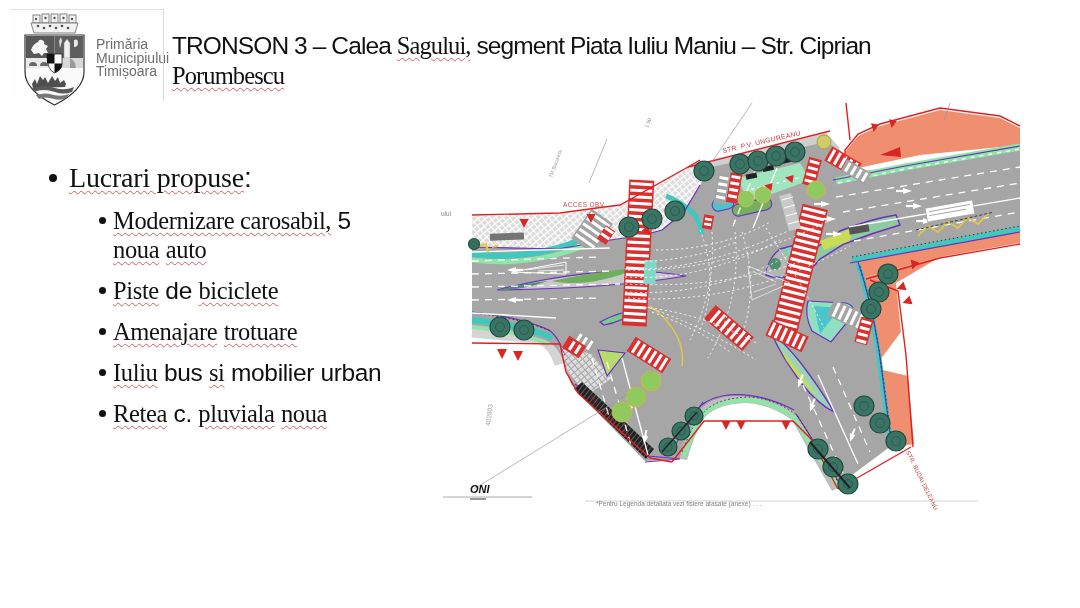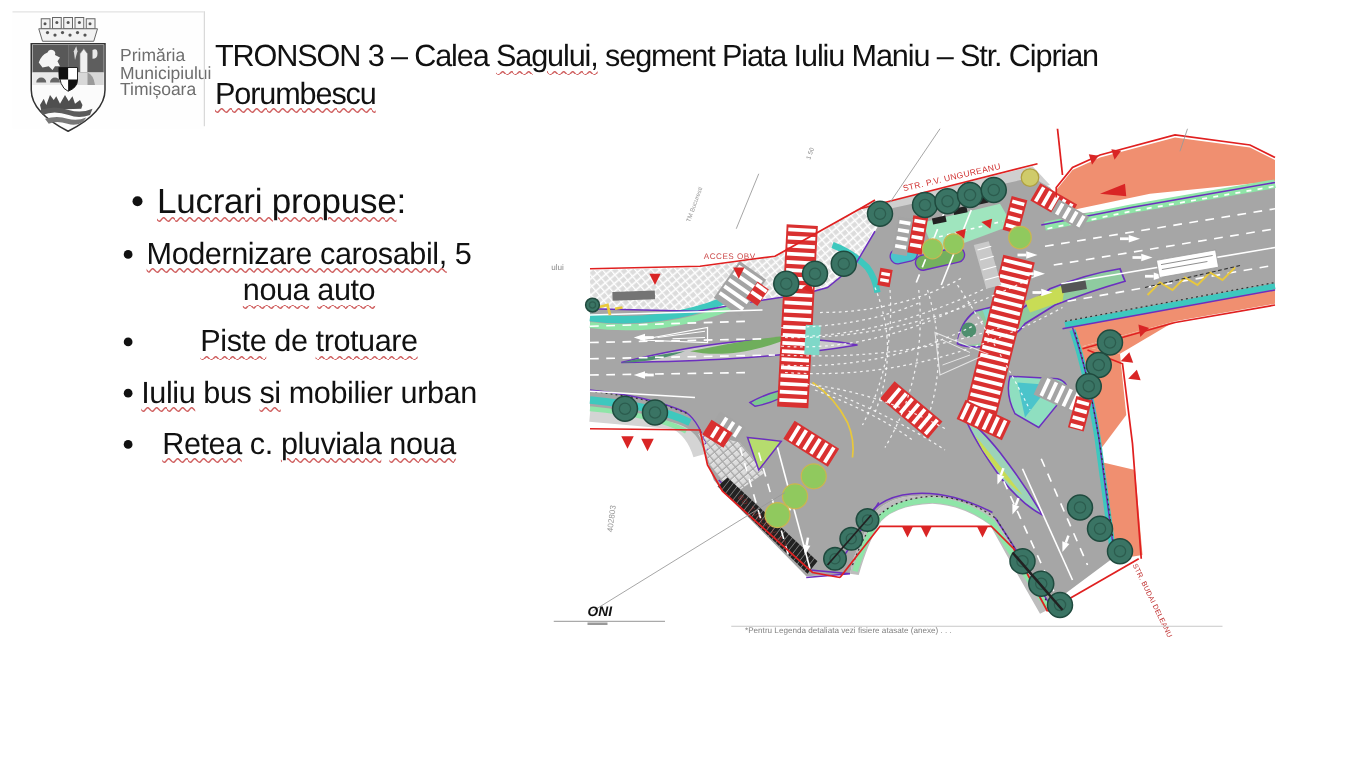--- a/index.html
+++ b/index.html
@@ -4,22 +4,22 @@
 <style>
   html,body{margin:0;padding:0;}
   body{width:1080px;height:608px;background:#fff;overflow:hidden;position:relative;
        font-family:"Liberation Sans",sans-serif;}
   .hdr-sep{position:absolute;left:163px;top:9px;width:1px;height:92px;background:#d9d9d9;}
   .logo-box{position:absolute;left:10px;top:9px;width:153px;height:93px;background:#fefefe;border-top:1px solid #e2e2e2;}
   .logo-txt{position:absolute;left:96px;top:38px;font-size:14px;line-height:13.5px;color:#6e6e6e;}
   .title{position:absolute;left:172px;top:31px;width:740px;font-size:24.5px;line-height:30px;
          color:#111;letter-spacing:-0.9px;}
   .wv{text-decoration-line:underline;text-decoration-style:wavy;text-decoration-color:#d06060;
-      text-decoration-thickness:1px;text-underline-offset:3px;}
-  .bullets{position:absolute;left:40px;top:145px;color:#111;text-align:center;}
+      text-decoration-thickness:1px;text-underline-offset:3px;font-family:Liberation Serif, serif;}
+  .bullets{position:absolute;left:40px;top:162px;color:#111;}
   .b1{font-size:28px;letter-spacing:-0.2px;margin:0 0 10px 0;padding-left:9px;}
   .b1 .dot{display:inline-block;width:8px;height:8px;border-radius:50%;background:#111;vertical-align:middle;margin-right:12px;margin-top:-4px;}
   ul.b2{list-style:none;margin:0;padding:0 0 0 58px;font-size:24.5px;letter-spacing:-0.35px;}
   ul.b2 li{margin:12px 0 6px 0;line-height:29px;position:relative;padding-left:15px;}
   ul.b2 li:before{content:"";position:absolute;left:1px;top:11px;width:7px;height:7px;border-radius:50%;background:#111;}
 </style>
 </head>
 <body>
 
 <div class="logo-box"></div>
@@ -79,22 +79,23 @@
 
 <div class="title">TRONSON 3 – Calea <span class="wv">Sagului,</span> segment Piata Iuliu Maniu – Str. Ciprian<br><span class="wv">Porumbescu</span></div>
 
 <div class="bullets">
 
   <div class="b1"><span class="dot"></span><span class="wv">Lucrari propuse</span>:</div>
   <ul class="b2">
 
     <li><span class="wv">Modernizare carosabil,</span> 5<br><span class="wv">noua</span> <span class="wv">auto</span></li>
 
-    <li><span class="wv">Piste</span> de <span class="wv">trotuare</span></li>
-
+    <li><span class="wv">Piste</span> de <span class="wv">biciclete</span></li>
+
+    <li><span class="wv">Amenajare</span> <span class="wv">trotuare</span></li>
 
     <li><span class="wv">Iuliu</span> bus <span class="wv">si</span> mobilier urban</li>
 
 
     <li><span class="wv">Retea</span> c. <span class="wv">pluviala</span> <span class="wv">noua</span></li>
   </ul>
 </div>
 
 <svg id="plan" style="position:absolute;left:440px;top:100px" width="600" height="440" viewBox="440 100 600 440">
 <defs>

